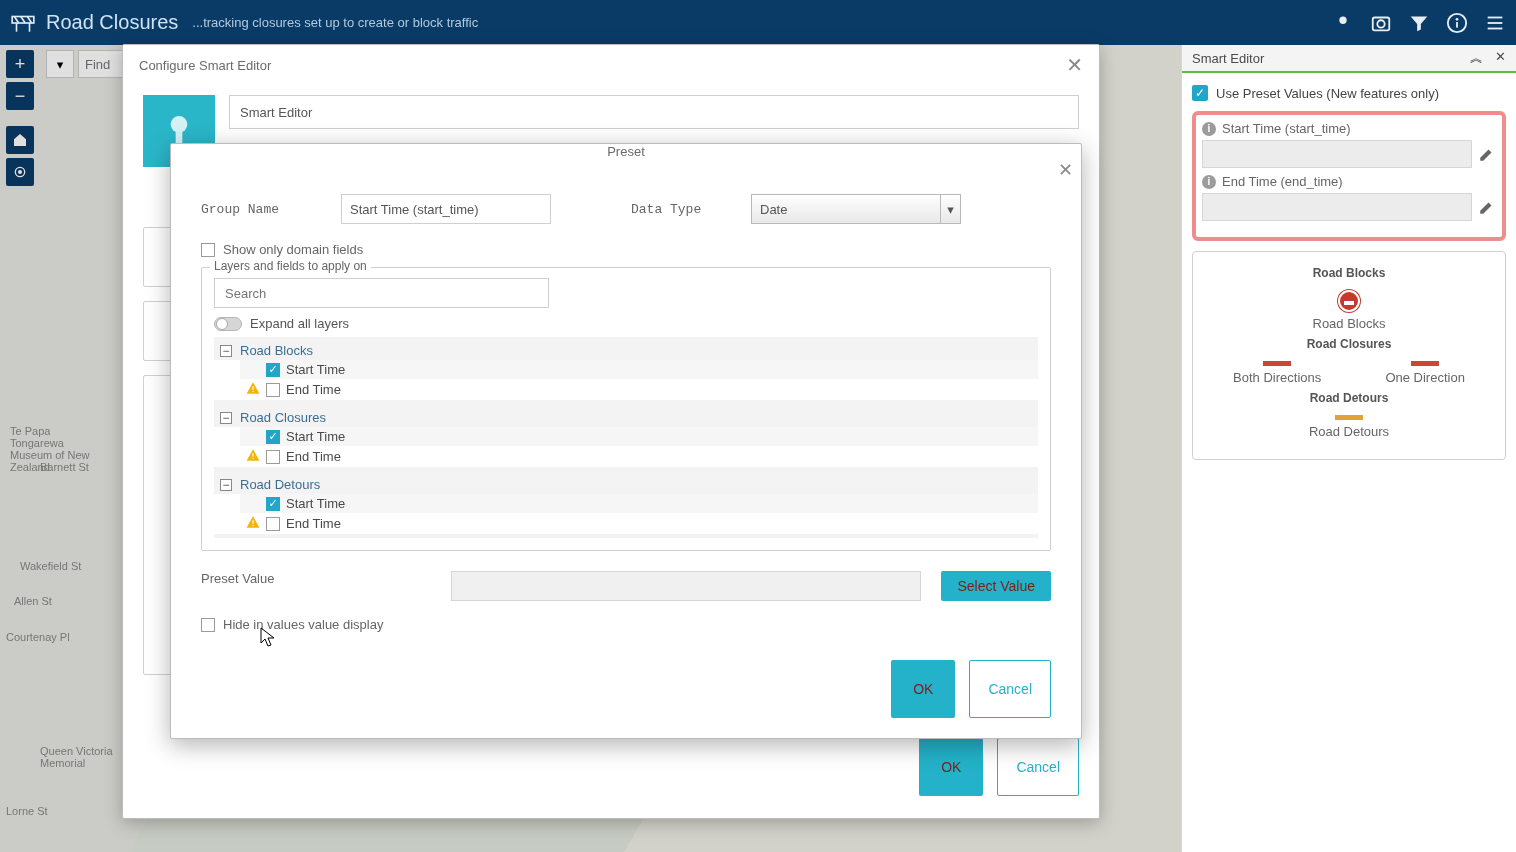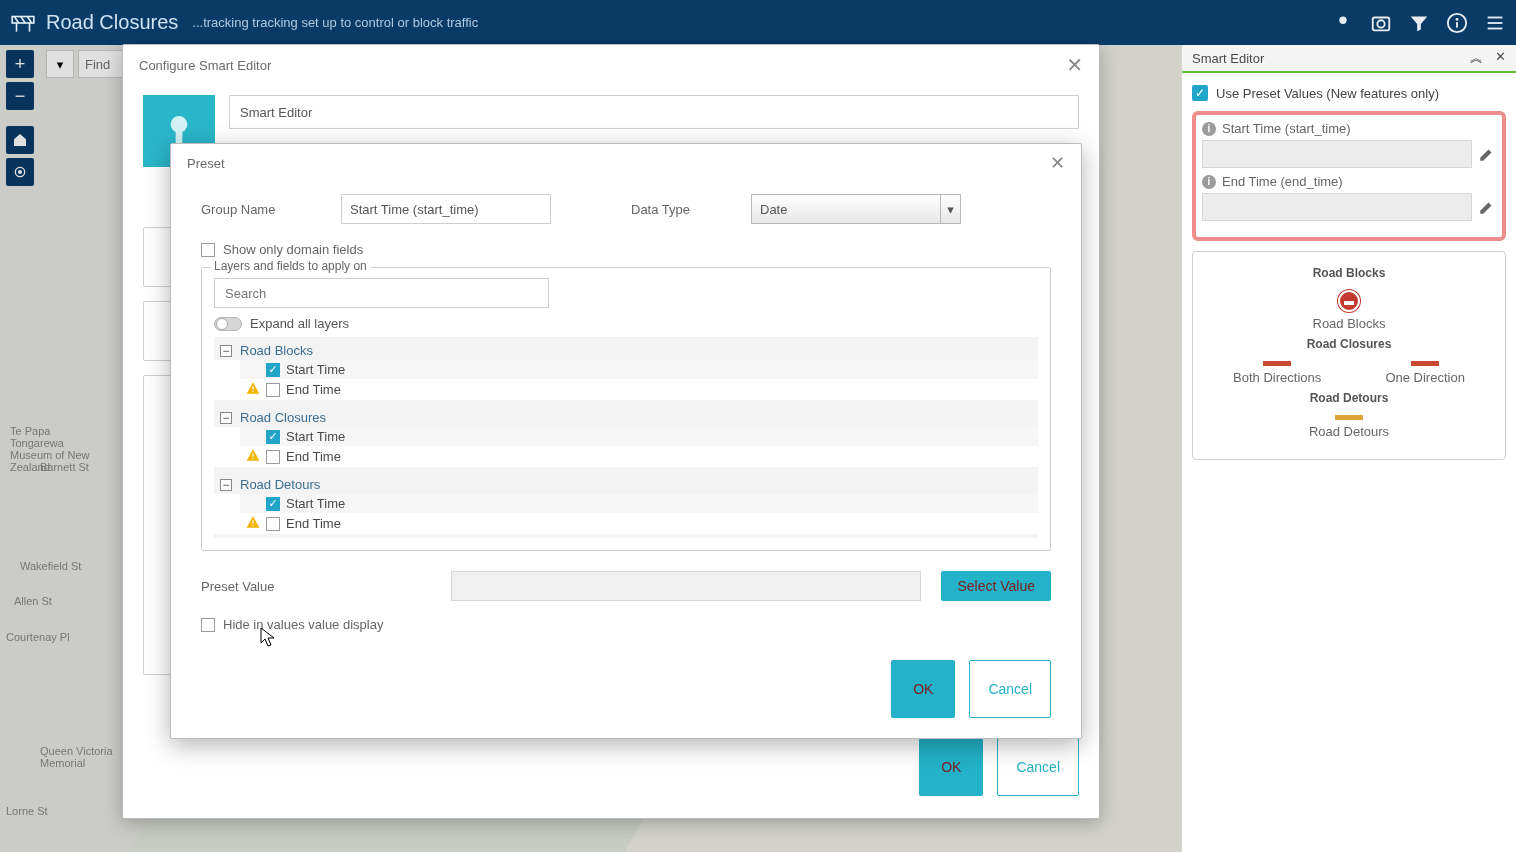--- a/index.html
+++ b/index.html
@@ -69,46 +69,46 @@
 .se-row { display:flex; align-items:flex-start; gap:14px; margin-bottom:14px;}
 .se-thumb { width:72px; height:72px; background:#2ab6c9; display:flex; align-items:center; justify-content:center; }
 .se-thumb svg { width:40px; height:40px; fill:#d4f1f6;}
 .se-name { flex:1; height:34px; border:1px solid #d0d0d0; padding:0 10px; color:#555;}
 
 
 .ghost-panel { border:1px solid #d0d0d0; height:60px; margin-bottom:14px; border-radius:2px;}
 
 
 .dlg-inner { position:absolute; top:143px; left:170px; width:912px; background:#fff; border:1px solid #bcbcbc; border-radius:2px; box-shadow:0 6px 24px rgba(0,0,0,0.3); z-index:8; display:flex; flex-direction:column;}
-.dlg-inner .dlg-hd { height:38px; display:flex; align-items:center; padding:0 16px; color:#6b6b6b; font-size:14px;}
+.dlg-inner .dlg-hd { height:38px; display:flex; align-items:center; padding:0 8px; color:#6b6b6b; font-size:14px;flex-direction:column;}
 .dlg-inner .dlg-hd .x { margin-left:auto; cursor:pointer; color:#8a8a8a; font-size:18px;}
 .dlg-inner .body { padding: 12px 30px 8px 30px; color:#555;}
 .form-row { display:flex; align-items:center; gap:40px; margin-bottom:18px;}
-.form-row label { width:100px; color:#666;}
+.form-row label { width:100px; color:#666;font-family:Liberation Mono, monospace;}
 .text-input { height:30px; width:210px; border:1px solid #cfcfcf; padding:0 8px; color:#555;}
 .select { height:30px; width:210px; border:1px solid #b8b8b8; background:linear-gradient(#fefefe,#e8e8e8); padding:0 8px; color:#555; display:flex; align-items:center; position:relative;}
 .select .arrow { position:absolute; right:0; top:0; bottom:0; width:20px; border-left:1px solid #b8b8b8; display:flex; align-items:center; justify-content:center;}
 .checkline { display:flex; align-items:center; gap:8px; margin-bottom:10px; color:#666;}
 .checkline .cb { width:14px;height:14px;border:1px solid #9b9b9b; background:#fff;}
 .fieldset { border:1px solid #cfcfcf; border-radius:2px; padding:10px 12px 12px 12px; position:relative; margin-bottom:14px;}
 .fieldset .legend { position:absolute; top:-9px; left:8px; background:#fff; padding:0 4px; color:#666; font-size:12px;}
 .search-in { width:335px; height:30px; border:1px solid #cfcfcf; padding:0 10px; color:#999; margin-bottom:8px;}
 .toggle-row { display:flex; align-items:center; gap:8px; margin-bottom:6px; color:#555;}
 .toggle { width:28px; height:14px; border-radius:7px; background:#d6d6d6; border:1px solid #b6b6b6; position:relative;}
 .toggle .knob { width:12px;height:12px;border-radius:50%;background:#fff;position:absolute;left:1px;top:0px;border:1px solid #aaa;}
 .layer-block { background:#f3f3f3; padding:4px 6px; margin-bottom:0;}
 .layer-head { display:flex; align-items:center; gap:8px; color:#3b6e93; font-weight:400; padding:2px 0;}
 .layer-head .sq { width:12px;height:12px;border:1px solid #888; background:#fff; display:inline-flex;align-items:center;justify-content:center;font-size:12px;line-height:0;color:#555;}
 .layer-fields { padding-left:26px; background:#fff; margin:0 -6px; }
 .field-row { display:flex; align-items:center; gap:6px; padding:2px 6px; background:#fff;}
 .field-row.alt { background:#f6f6f6;}
 .field-row .cbx { width:14px;height:14px; border:1px solid #9b9b9b; background:#fff; display:inline-flex; align-items:center; justify-content:center;}
 .field-row .cbx.checked { background:#23a4c9; border-color:#23a4c9; color:#fff; font-size:11px;}
 .field-row .lab { color:#4a4a4a;}
-.preset-value-row { display:flex; align-items:center; gap:20px; margin-bottom:16px;margin-top:20px;}
+.preset-value-row { display:flex; gap:20px; margin-bottom:16px;margin-top:20px;}
 .preset-value-row .lbl { width:230px; color:#666;}
 .preset-value-row .inp { flex:1; height:30px; background:#f0f0f0; border:1px solid #d6d6d6;}
 .dlg-inner .ft { padding: 10px 30px 20px 30px; display:flex; justify-content:flex-end; gap:14px;}
 
 
 .cursor { position:absolute; top:627px; left:260px; z-index:20; width:16px; height:20px;}
 .cursor svg { width:16px; height:20px; }
 
 </style>
 </head>
@@ -117,21 +117,21 @@
 <div class="topbar">
   <svg class="barrier-icon" viewBox="0 0 24 24" fill="none" stroke="#e2edf5" stroke-width="1.5">
       <rect x="2" y="6" width="20" height="6"></rect>
       <line x1="6" y1="12" x2="6" y2="20"></line>
       <line x1="18" y1="12" x2="18" y2="20"></line>
       <line x1="4" y1="6" x2="8" y2="12"></line>
       <line x1="10" y1="6" x2="14" y2="12"></line>
       <line x1="16" y1="6" x2="20" y2="12"></line>
     </svg>
   <span class="title">Road Closures</span>
-  <span class="subtitle">...tracking tracking set up to control or block traffic</span>
+  <span class="subtitle">...tracking closures set up to create or block traffic</span>
   <div class="right-icons">
     <svg class="ic" viewBox="0 0 24 24" fill="currentColor">
         <circle cx="12" cy="9" r="4"></circle>
         <path d="M12 13v8"></path>
       </svg>
     <svg class="ic" viewBox="0 0 24 24" fill="none" stroke="currentColor" stroke-width="2">
         <rect x="3" y="6" width="18" height="14" rx="2"></rect>
         <circle cx="12" cy="13" r="4"></circle>
       </svg>
     <svg class="ic" viewBox="0 0 24 24" fill="currentColor">

